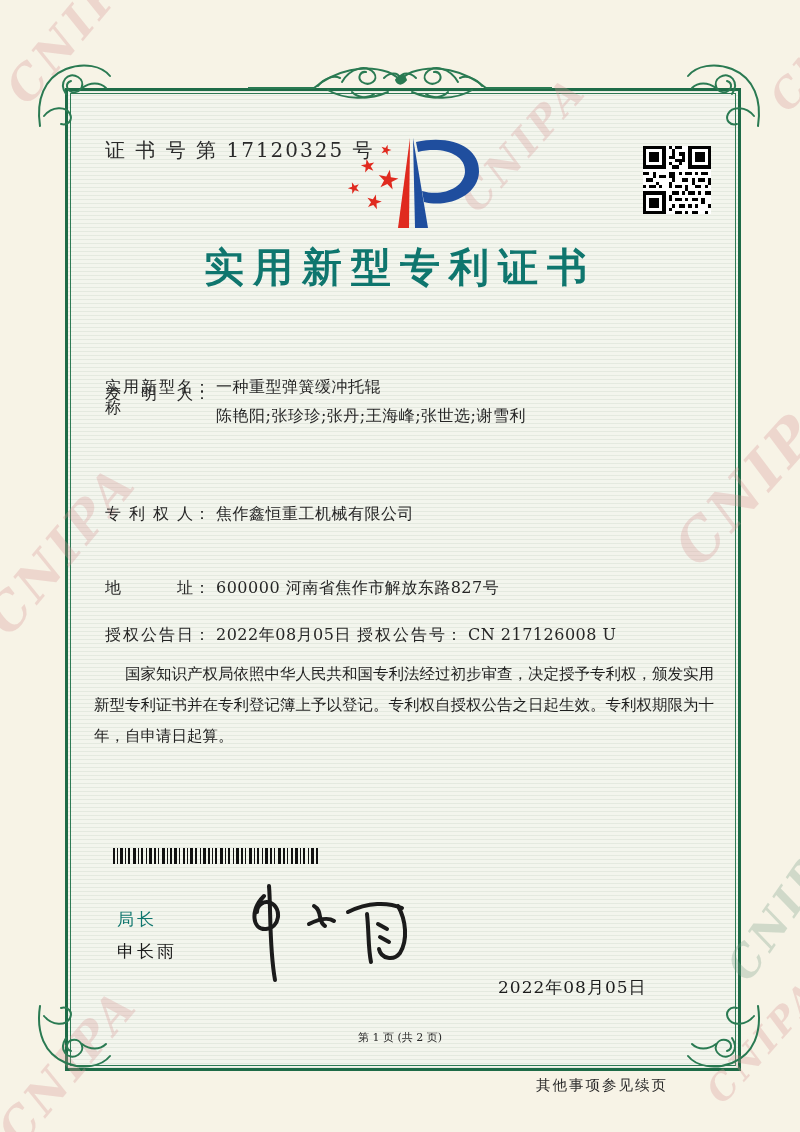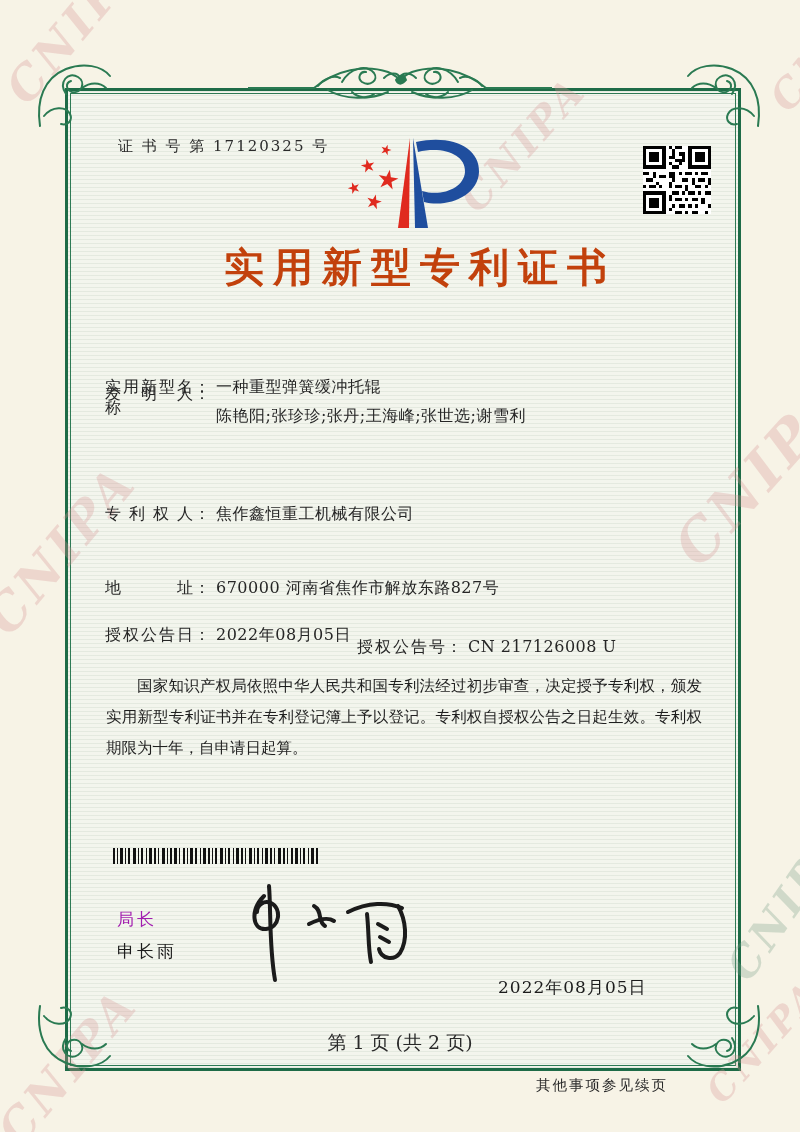--- a/index.html
+++ b/index.html
@@ -33,52 +33,52 @@
   .o-top{left:248px;top:42px;}
   .o-tl{left:30px;top:54px;}
   .o-tr{left:680px;top:54px;transform:scaleX(-1);}
   .o-bl{left:30px;top:990px;transform:scaleY(-1);}
   .o-br{left:680px;top:990px;transform:scale(-1,-1);}
 
   
   .content{position:absolute;inset:0;z-index:5;color:#222;}
   .abs{position:absolute;}
 
-  .certno{left:118px;top:137px;font-size:15px;letter-spacing:2px;color:#2a2a2a;}
+  .certno{left:105px;top:137px;font-size:20px;letter-spacing:2px;color:#2a2a2a;}
   .logo{left:330px;top:128px;}
   .qr{left:643px;top:146px;}
   .title{left:65px;top:240px;width:670px;text-align:center;font-size:40px;font-weight:600;
-         letter-spacing:9px;color:#c2410c;padding-left:20px;}
+         letter-spacing:9px;color:#0f766e;}
 
   .frow{left:105px;font-size:16px;color:#262626;}
   .flabel{display:inline-block;width:88px;text-align:justify;text-align-last:justify;vertical-align:top;}
   .fcolon{display:inline-block;margin:0 6px 0 1px;vertical-align:top;}
   .fvalue{display:inline-block;vertical-align:top;letter-spacing:0.5px;}
   .r-name{top:338px;margin-top:39px;}
   .r-inv{top:384px;}
   .r-pno{top:437px;}
   .r-fdate{top:484px;}
   .r-holder{top:504px;}
   .r-addr{top:578px;}
   .r-grant{top:625px;}
-  .pair2{position:absolute;left:252px;top:12px;white-space:nowrap;}
+  .pair2{position:absolute;left:252px;top:0;white-space:nowrap;}
   .invline2{margin-top:22px;}
 
   .bodytext{left:90px;top:655px;width:628px;font-size:15.5px;line-height:31px;
             text-align:justify;color:#1f1f1f;}
-  .bodytext p{margin:16px;text-indent:2em;}
+  .bodytext p{margin:4px;text-indent:2em;}
 
   .barcode{left:113px;top:848px;}
   .director-label{left:117px;top:908px;font-family:"DejaVu Sans","Liberation Sans",sans-serif;
-                  font-size:17px;letter-spacing:3px;color:#a21caf;}
+                  font-size:17px;letter-spacing:3px;color:#0f766e;}
   .director-name{left:117px;top:940px;font-family:Liberation Mono, monospace;
                  font-size:17px;letter-spacing:3px;color:#1c1c1c;}
   .sig{left:228px;top:880px;}
   .issue-date{left:498px;top:976px;font-size:17px;letter-spacing:1px;color:#1c1c1c;}
-  .pageinfo{left:65px;top:1030px;width:670px;text-align:center;font-size:19px;color:#2a2a2a;}
+  .pageinfo{left:65px;top:1030px;width:670px;text-align:center;font-size:11px;color:#2a2a2a;}
   .contnote{left:0;top:1076px;width:668px;text-align:right;font-size:14.5px;color:#2a2a2a;
             letter-spacing:2px;}
 </style>
 </head>
 <body>
 
 <div class="page">
 
   <span class="wm pink wm1">CNIPA</span>
   <span class="wm pink wm2">CNIPA</span>
@@ -241,21 +241,21 @@
       </span>
     </div>
 
 
 
     <div class="abs frow r-holder">
       <span class="flabel">专利权人</span><span class="fcolon">：</span><span class="fvalue">焦作鑫恒重工机械有限公司</span>
     </div>
 
     <div class="abs frow r-addr">
-      <span class="flabel">地址</span><span class="fcolon">：</span><span class="fvalue">670000 河南省焦作市解放东路827号</span>
+      <span class="flabel">地址</span><span class="fcolon">：</span><span class="fvalue">600000 河南省焦作市解放东路827号</span>
     </div>
 
     <div class="abs frow r-grant">
       <span class="flabel">授权公告日</span><span class="fcolon">：</span><span class="fvalue">2022年08月05日</span>
       <span class="pair2">
         <span class="flabel">授权公告号</span><span class="fcolon">：</span><span class="fvalue">CN 217126008 U</span>
       </span>
     </div>
 
     <div class="abs bodytext">

